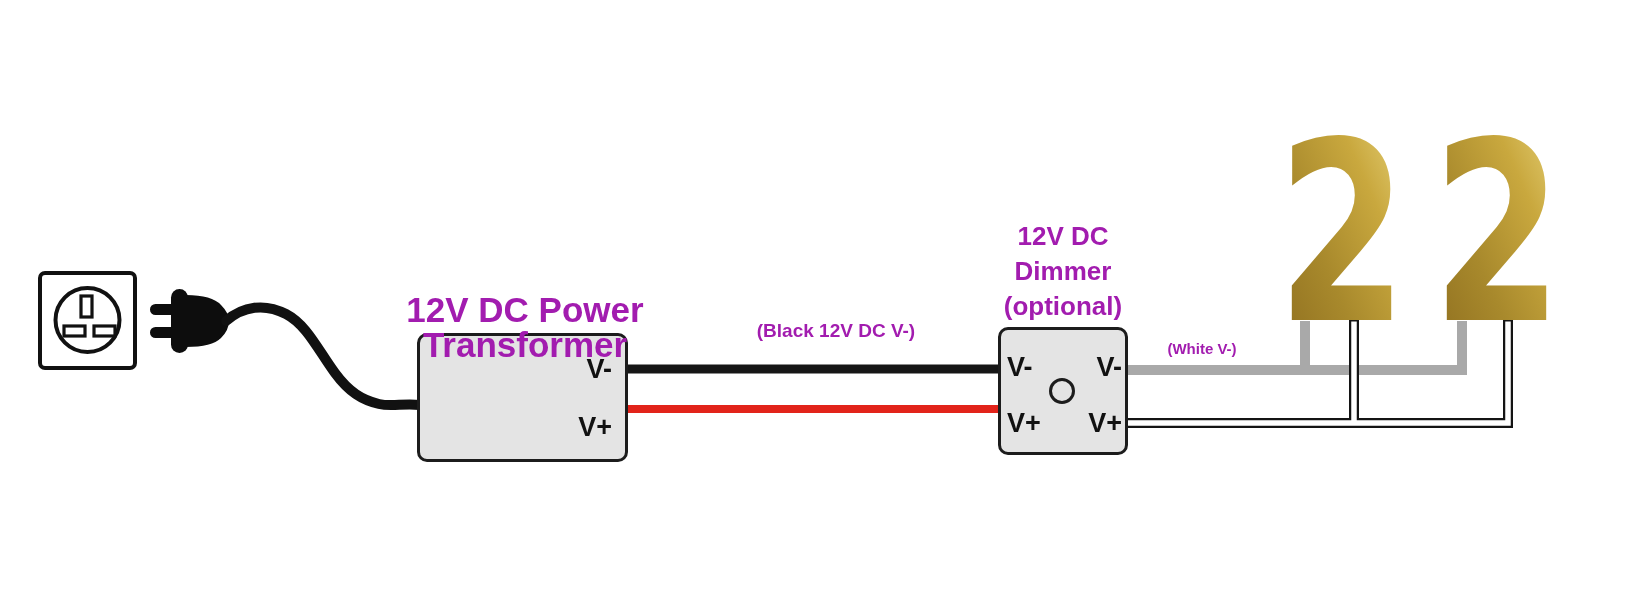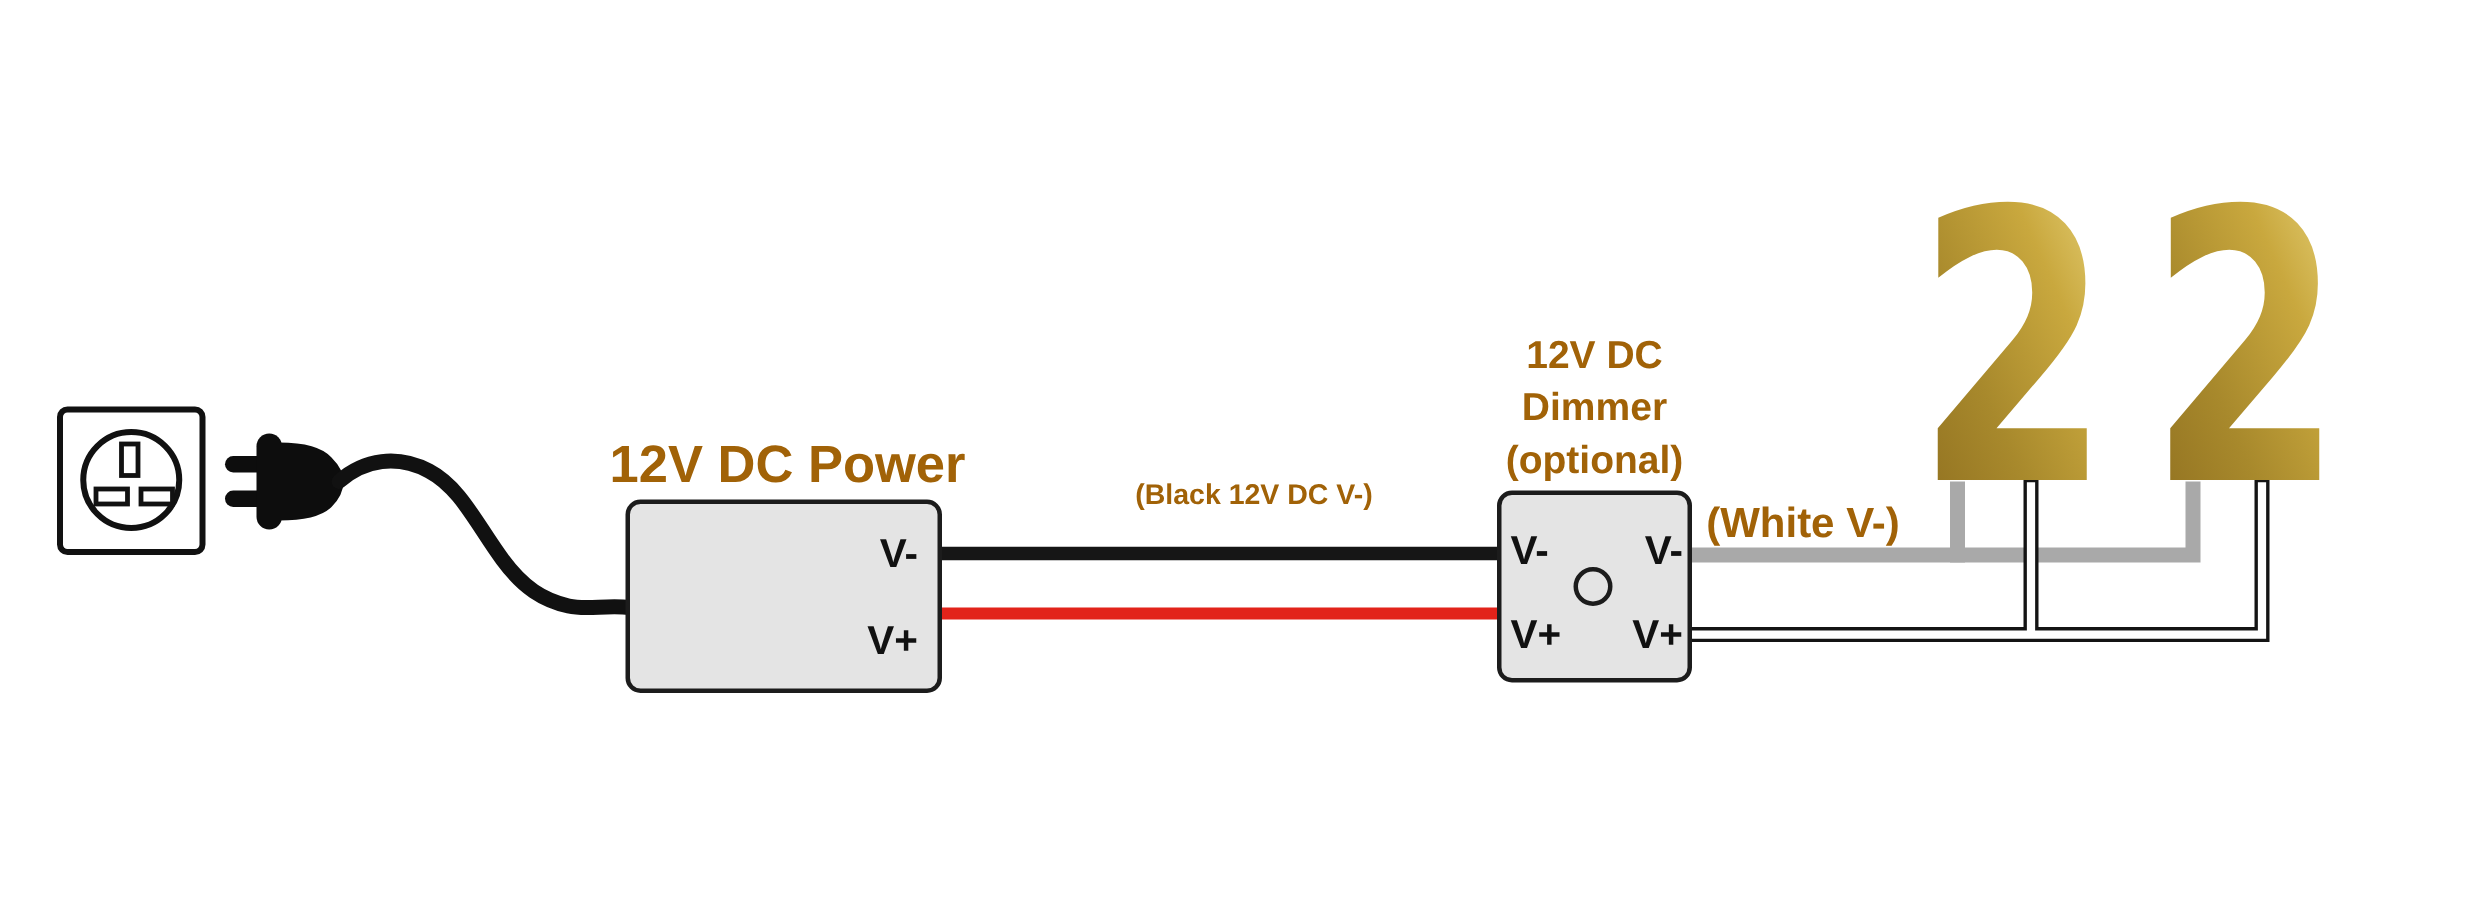--- a/index.html
+++ b/index.html
@@ -10,27 +10,27 @@
   .layer{position:absolute;left:0;top:0;}
   .box{
     position:absolute;background:#e4e4e4;border:3px solid #1c1c1c;
     border-radius:10px;box-sizing:border-box;z-index:3;
   }
   .knob{
     position:absolute;width:26px;height:26px;border:3px solid #1c1c1c;
     border-radius:50%;box-sizing:border-box;background:#e4e4e4;z-index:4;
   }
   .lbl{
-    position:absolute;font-weight:bold;color:#a16207;text-align:center;
+    position:absolute;font-weight:bold;color:#a21caf;text-align:center;
     white-space:nowrap;z-index:5;
   }
   .title-lg{font-size:35px;line-height:35px;margin-top:36px;}
   .title-md{font-size:26px;line-height:35px;}
   .wire-lbl{font-size:19px;line-height:30px;}
-  .wire-lbl-sm{font-size:28px;line-height:28px;}
+  .wire-lbl-sm{font-size:15px;line-height:28px;}
   .term{
     position:absolute;font-weight:bold;font-size:27px;line-height:28px;
     color:#111;z-index:5;white-space:nowrap;
   }
   .ta-r{text-align:right;}
 </style>
 </head>
 <body>
 
 <div class="stage">
@@ -77,20 +77,21 @@
     <path d="M 1354 428 V 320" fill="none" stroke="#141414" stroke-width="10"></path>
     <path d="M 1354 423 V 321.5" fill="none" stroke="#ffffff" stroke-width="5.5"></path>
     <path d="M 1124 423 H 1508 V 321.5" fill="none" stroke="#ffffff" stroke-width="5.5"></path>
   </svg>
 
   <div class="box" style="left:417px;top:333px;width:211px;height:129px;"></div>
   <div class="term ta-r" style="left:460px;top:355px;width:152px;">V-</div>
   <div class="term ta-r" style="left:460px;top:413px;width:152px;">V+</div>
 
   <div class="lbl title-lg" style="left:385px;top:256px;width:280px;">12V DC Power</div>
+  <div class="lbl title-lg" style="left:385px;top:291px;width:280px;">Transformer</div>
 
   <div class="box" style="left:998px;top:327px;width:130px;height:128px;"></div>
   <div class="knob" style="left:1049px;top:378px;"></div>
   <div class="term" style="left:1007px;top:353px;width:44px;">V-</div>
   <div class="term ta-r" style="left:1078px;top:353px;width:44px;">V-</div>
   <div class="term" style="left:1007px;top:409px;width:44px;">V+</div>
   <div class="term ta-r" style="left:1078px;top:409px;width:44px;">V+</div>
 
   <div class="lbl title-md" style="left:963px;top:219px;width:200px;">12V DC</div>
   <div class="lbl title-md" style="left:963px;top:254px;width:200px;">Dimmer</div>

